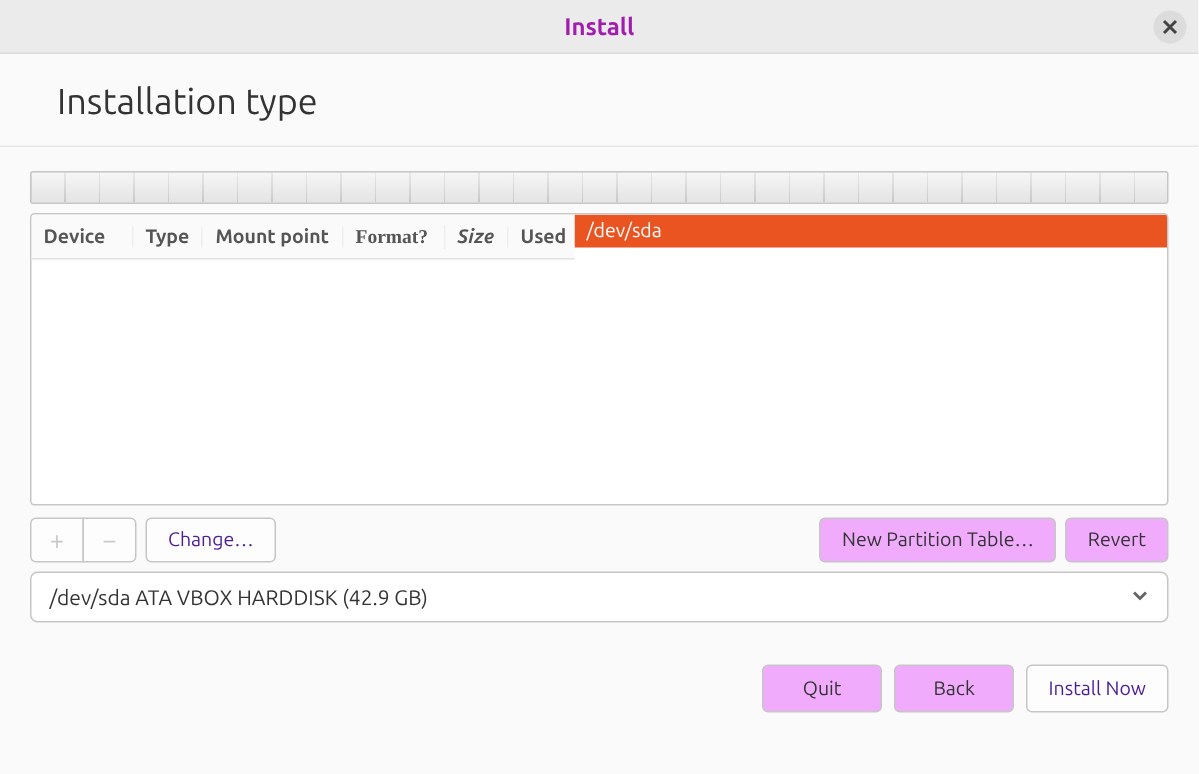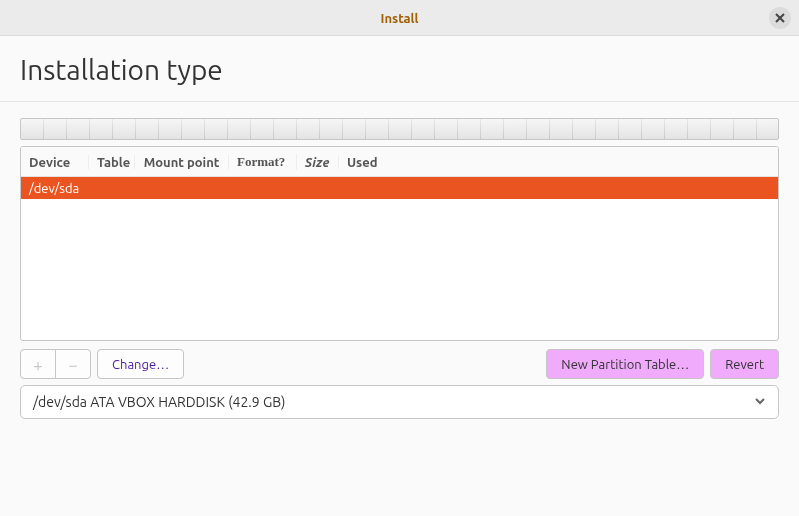--- a/index.html
+++ b/index.html
@@ -18,23 +18,23 @@
     .titlebar {
       height: 36px;
       background: #ebebeb;
       display: flex;
       align-items: center;
       justify-content: center;
       position: relative;
       border-bottom: 1px solid #dcdcdc;
     }
     .titlebar-title {
-      font-size: 13px;
+      font-size: 16px;
       font-weight: 600;
-      color: #a16207;
+      color: #a21caf;
     }
     .close-btn {
       position: absolute;
       right: 8px;
       top: 50%;
       transform: translateY(-50%);
       width: 22px;
       height: 22px;
       border-radius: 50%;
       background: #dcdcdc;
@@ -46,24 +46,25 @@
     .close-btn svg {
       width: 10px;
       height: 10px;
       stroke: #444;
       stroke-width: 2;
     }
     .content {
       padding: 0 20px;
     }
     .page-title {
-      font-size: 28px;
+      font-size: 24px;
       font-weight: 400;
       color: #333;
       padding: 18px 0 16px 0;
+      margin-left: 18px;
     }
     .hr {
       border: none;
       border-top: 1px solid #e6e6e6;
       margin: 0 -20px 16px -20px;
     }
     .disk-bar {
       height: 22px;
       border: 1px solid #c6c6c6;
       background: repeating-linear-gradient(
@@ -78,21 +79,20 @@
       background-image:
         linear-gradient(to bottom, rgba(255,255,255,0.5), rgba(0,0,0,0.04)),
         repeating-linear-gradient(to right, transparent 0, transparent 22px, rgba(0,0,0,0.12) 22px, rgba(0,0,0,0.12) 23px);
     }
     .table-wrap {
       border: 1px solid #c6c6c6;
       border-radius: 3px;
       margin-top: 6px;
       height: 195px;
       display: flex;
-      flex-direction: column;
       background: #fff;
       overflow: hidden;
     }
     .thead {
       display: flex;
       align-items: center;
       height: 30px;
       border-bottom: 1px solid #e2e2e2;
       background: #fafafa;
       font-size: 13px;
@@ -234,21 +234,21 @@
 
 <div class="content">
   <h1 class="page-title">Installation type</h1>
   <hr class="hr">
 
   <div class="disk-bar"></div>
 
   <div class="table-wrap">
     <div class="thead">
       <div class="th th-device">Device</div>
-      <div class="th th-type">Table</div>
+      <div class="th th-type">Type</div>
       <div class="th th-mount">Mount point</div>
       <div class="th th-format">Format?</div>
       <div class="th th-size">Size</div>
       <div class="th th-used">Used</div>
     </div>
     <div class="tbody">
       <div class="trow selected">
         <div class="td td-device">/dev/sda</div>
       </div>
     </div>
@@ -267,13 +267,18 @@
 
   <div class="select">
     <span>/dev/sda  ATA VBOX HARDDISK (42.9 GB)</span>
     <span class="chev">
       <svg viewBox="0 0 12 12">
           <path d="M2 4 L6 8 L10 4"></path>
         </svg>
     </span>
   </div>
 
+  <div class="footer">
+    <button class="btn">Quit</button>
+    <button class="btn">Back</button>
+    <button class="btn disabled">Install Now</button>
+  </div>
 </div>
 
 </body></html>

